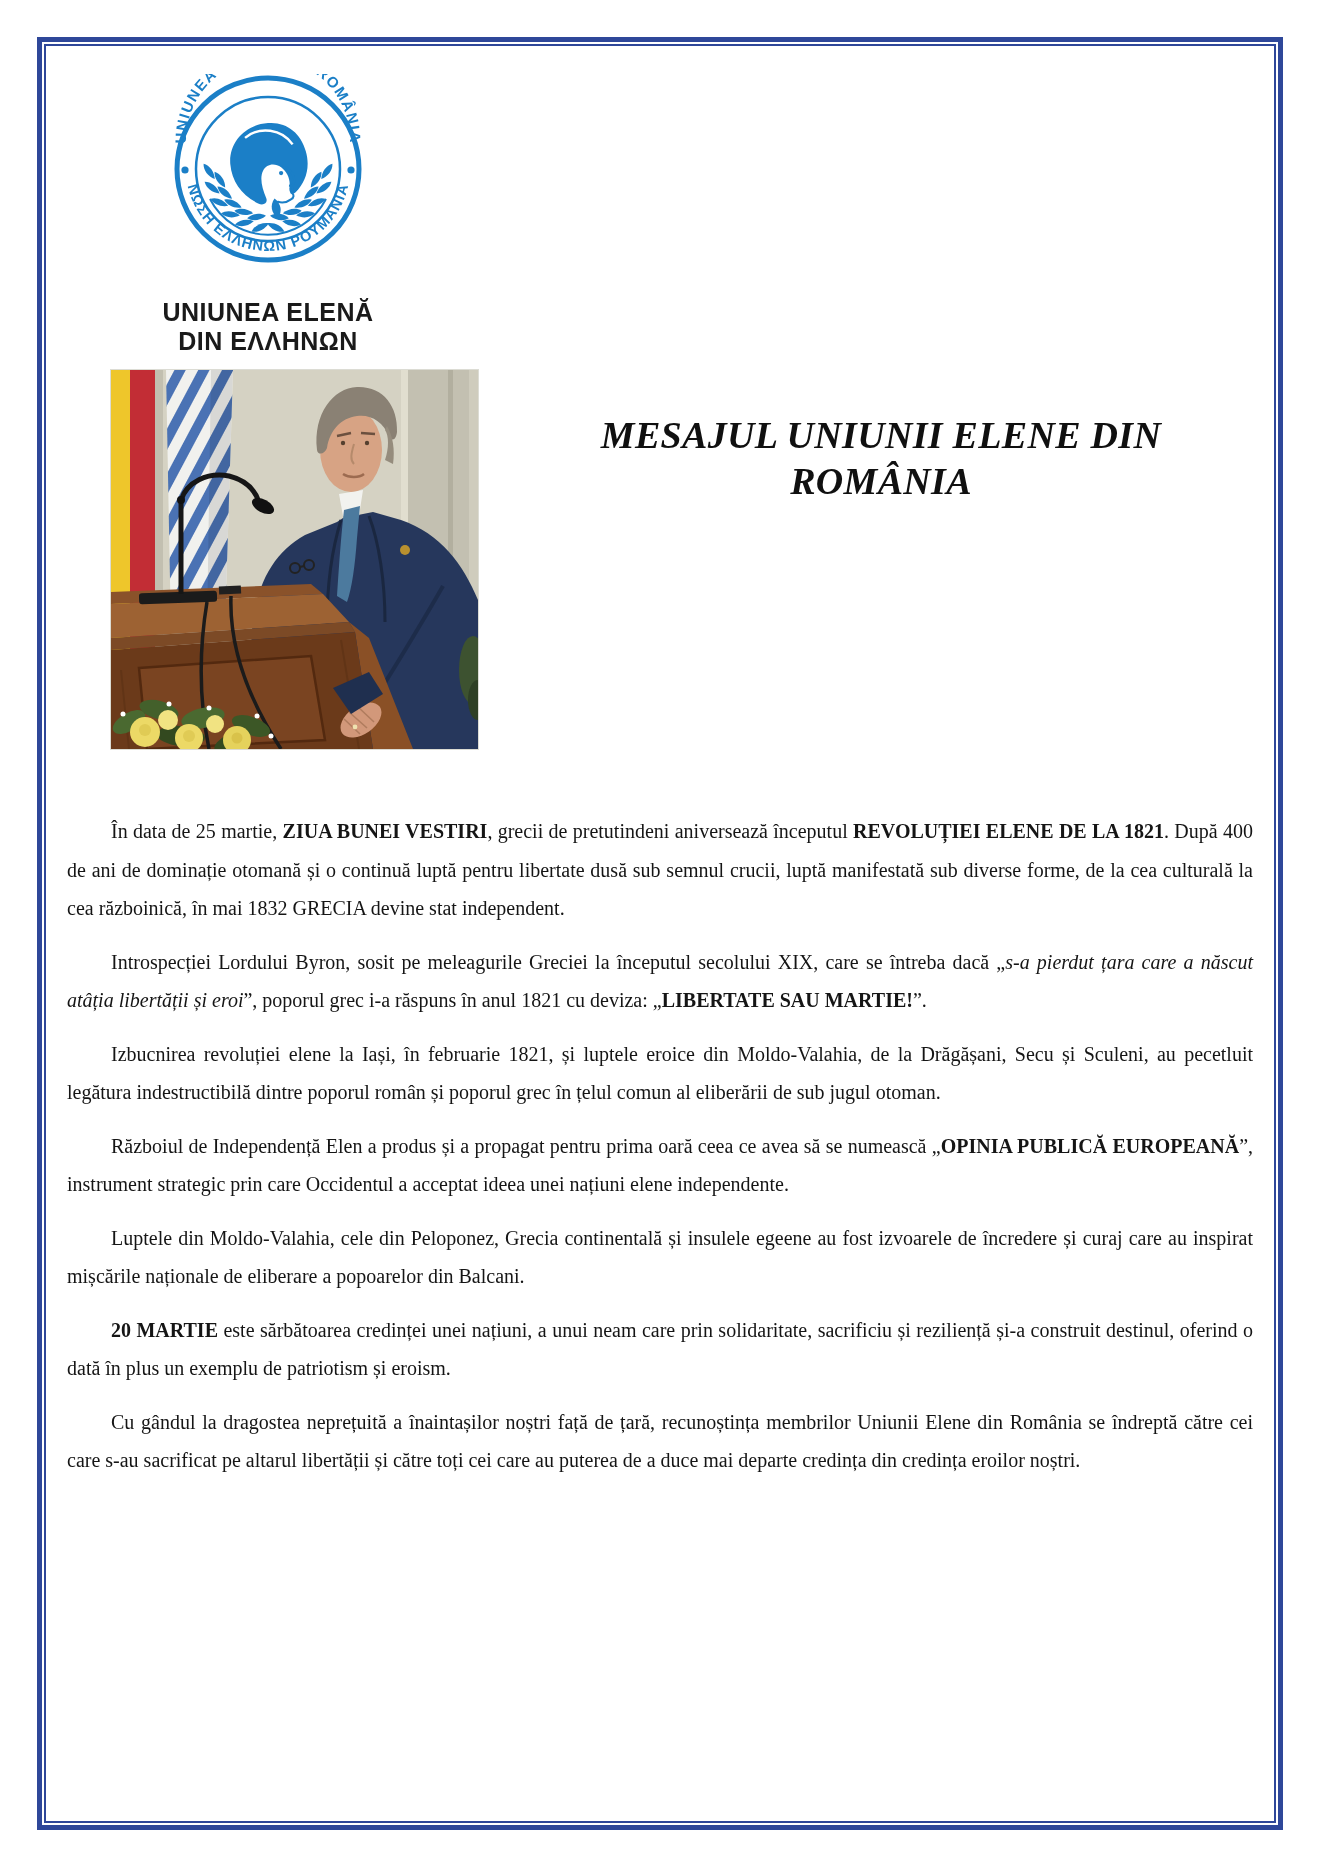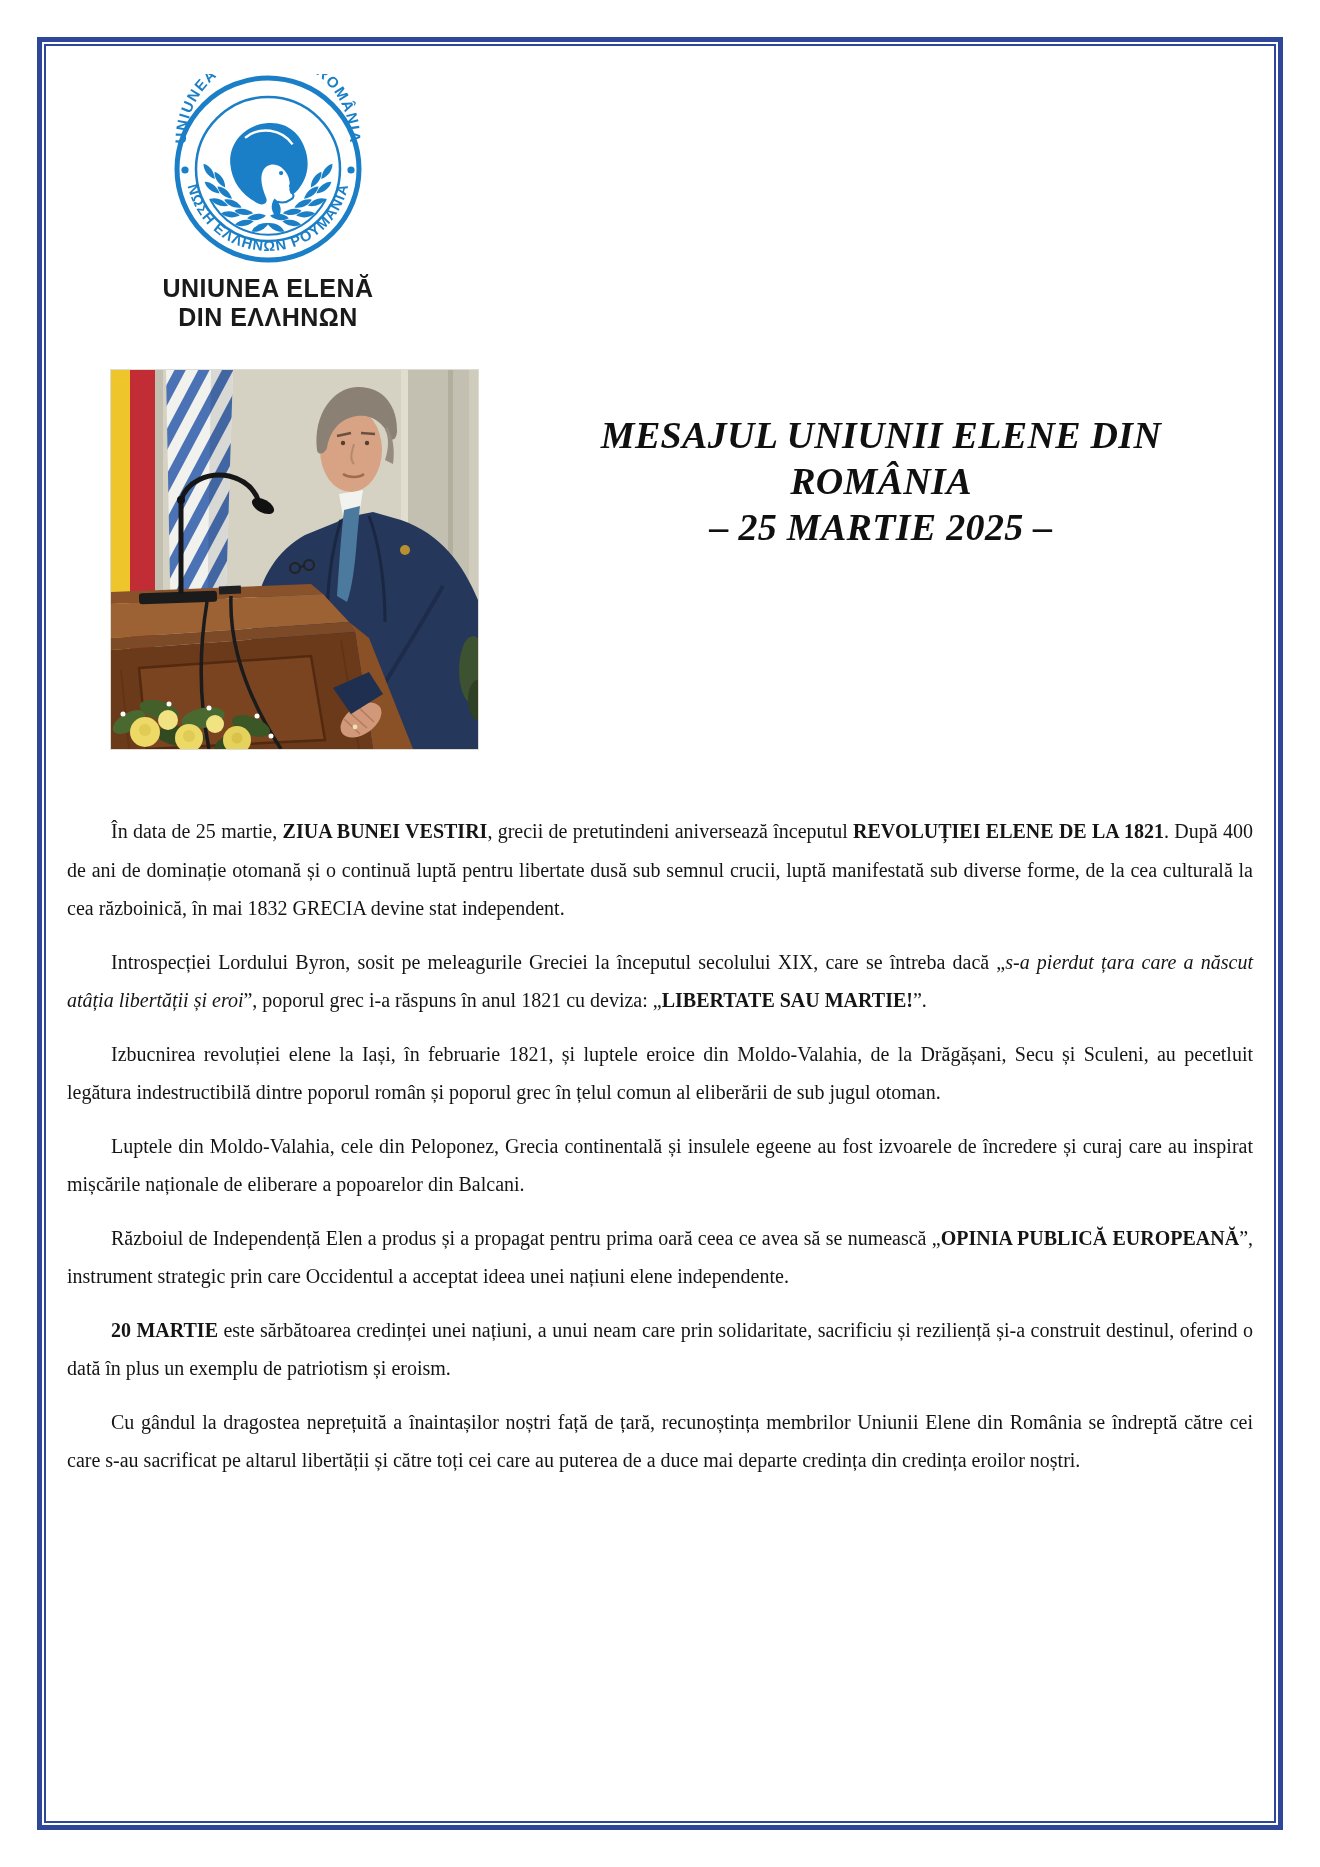--- a/index.html
+++ b/index.html
@@ -24,21 +24,21 @@
     pointer-events:none;
   }
   .frame::after{
     content:"";
     position:absolute;inset:2px;
     border:2px solid var(--border-blue);
   }
   
   .logo-svg{position:absolute;left:173px;top:74px;width:190px;height:190px;}
   .org-name{
-    position:absolute;left:118px;top:274px;width:300px;
+    position:absolute;left:118px;top:298px;width:300px;
     text-align:center;
     font-family:"Liberation Sans", sans-serif;
     font-weight:bold;font-size:25px;line-height:29px;
     letter-spacing:.5px;color:#1a1a1a;
   }
   
   .photo{
     position:absolute;left:111px;top:370px;width:367px;height:379px;
     outline:1px solid #dcdcd4;
   }
@@ -236,26 +236,25 @@
         <g>
           <ellipse cx="362" cy="300" rx="14" ry="34" fill="#3d5230"></ellipse>
           <ellipse cx="367" cy="330" rx="10" ry="20" fill="#2f4025"></ellipse>
         </g>
       </g>
     </svg>
   </div>
 
   <h1 class="doc-title">
     <span>MESAJUL UNIUNII ELENE DIN ROMÂNIA</span>
-    <span>– 25 MARTIE 2025 –</span>
   </h1>
 
   <main class="body-text" id="paragraphs">
       <p><span>În data de 25 martie, </span><span class="b">ZIUA BUNEI VESTIRI</span><span>, grecii de pretutindeni aniversează începutul </span><span class="b">REVOLUȚIEI ELENE DE LA 1821</span><span>. După 400 de ani de dominație otomană și o continuă luptă pentru libertate dusă sub semnul crucii, luptă manifestată sub diverse forme, de la cea culturală la cea războinică, în mai 1832 GRECIA devine stat independent.</span></p>
       <p><span>Introspecției Lordului Byron, sosit pe meleagurile Greciei la începutul secolului XIX, care se întreba dacă „</span><span class="i">s-a pierdut țara care a născut atâția libertății și eroi</span><span>”, poporul grec i-a răspuns în anul 1821 cu deviza: „</span><span class="b">LIBERTATE SAU MARTIE!</span><span>”.</span></p>
       <p><span>Izbucnirea revoluției elene la Iași, în februarie 1821, și luptele eroice din Moldo-Valahia, de la Drăgășani, Secu și Sculeni, au pecetluit legătura indestructibilă dintre poporul român și poporul grec în țelul comun al eliberării de sub jugul otoman.</span></p>
+      <p><span>Războiul de Independență Elen a produs și a propagat pentru prima oară ceea ce avea să se numească „</span><span class="b">OPINIA PUBLICĂ EUROPEANĂ</span><span>”, instrument strategic prin care Occidentul a acceptat ideea unei națiuni elene independente.</span></p>
       <p><span>Luptele din Moldo-Valahia, cele din Peloponez, Grecia continentală și insulele egeene au fost izvoarele de încredere și curaj care au inspirat mișcările naționale de eliberare a popoarelor din Balcani.</span></p>
-      <p><span>Războiul de Independență Elen a produs și a propagat pentru prima oară ceea ce avea să se numească „</span><span class="b">OPINIA PUBLICĂ EUROPEANĂ</span><span>”, instrument strategic prin care Occidentul a acceptat ideea unei națiuni elene independente.</span></p>
       <p><span class="b">20 MARTIE</span><span> este sărbătoarea credinței unei națiuni, a unui neam care prin solidaritate, sacrificiu și reziliență și-a construit destinul, oferind o dată în plus un exemplu de patriotism și eroism.</span></p>
       <p><span>Cu gândul la dragostea neprețuită a înaintașilor noștri față de țară, recunoștința membrilor Uniunii Elene din România se îndreptă către cei care s-au sacrificat pe altarul libertății și către toți cei care au puterea de a duce mai departe credința din credința eroilor noștri.</span></p>
     </main>
 
 </div>
 
 </body></html>

